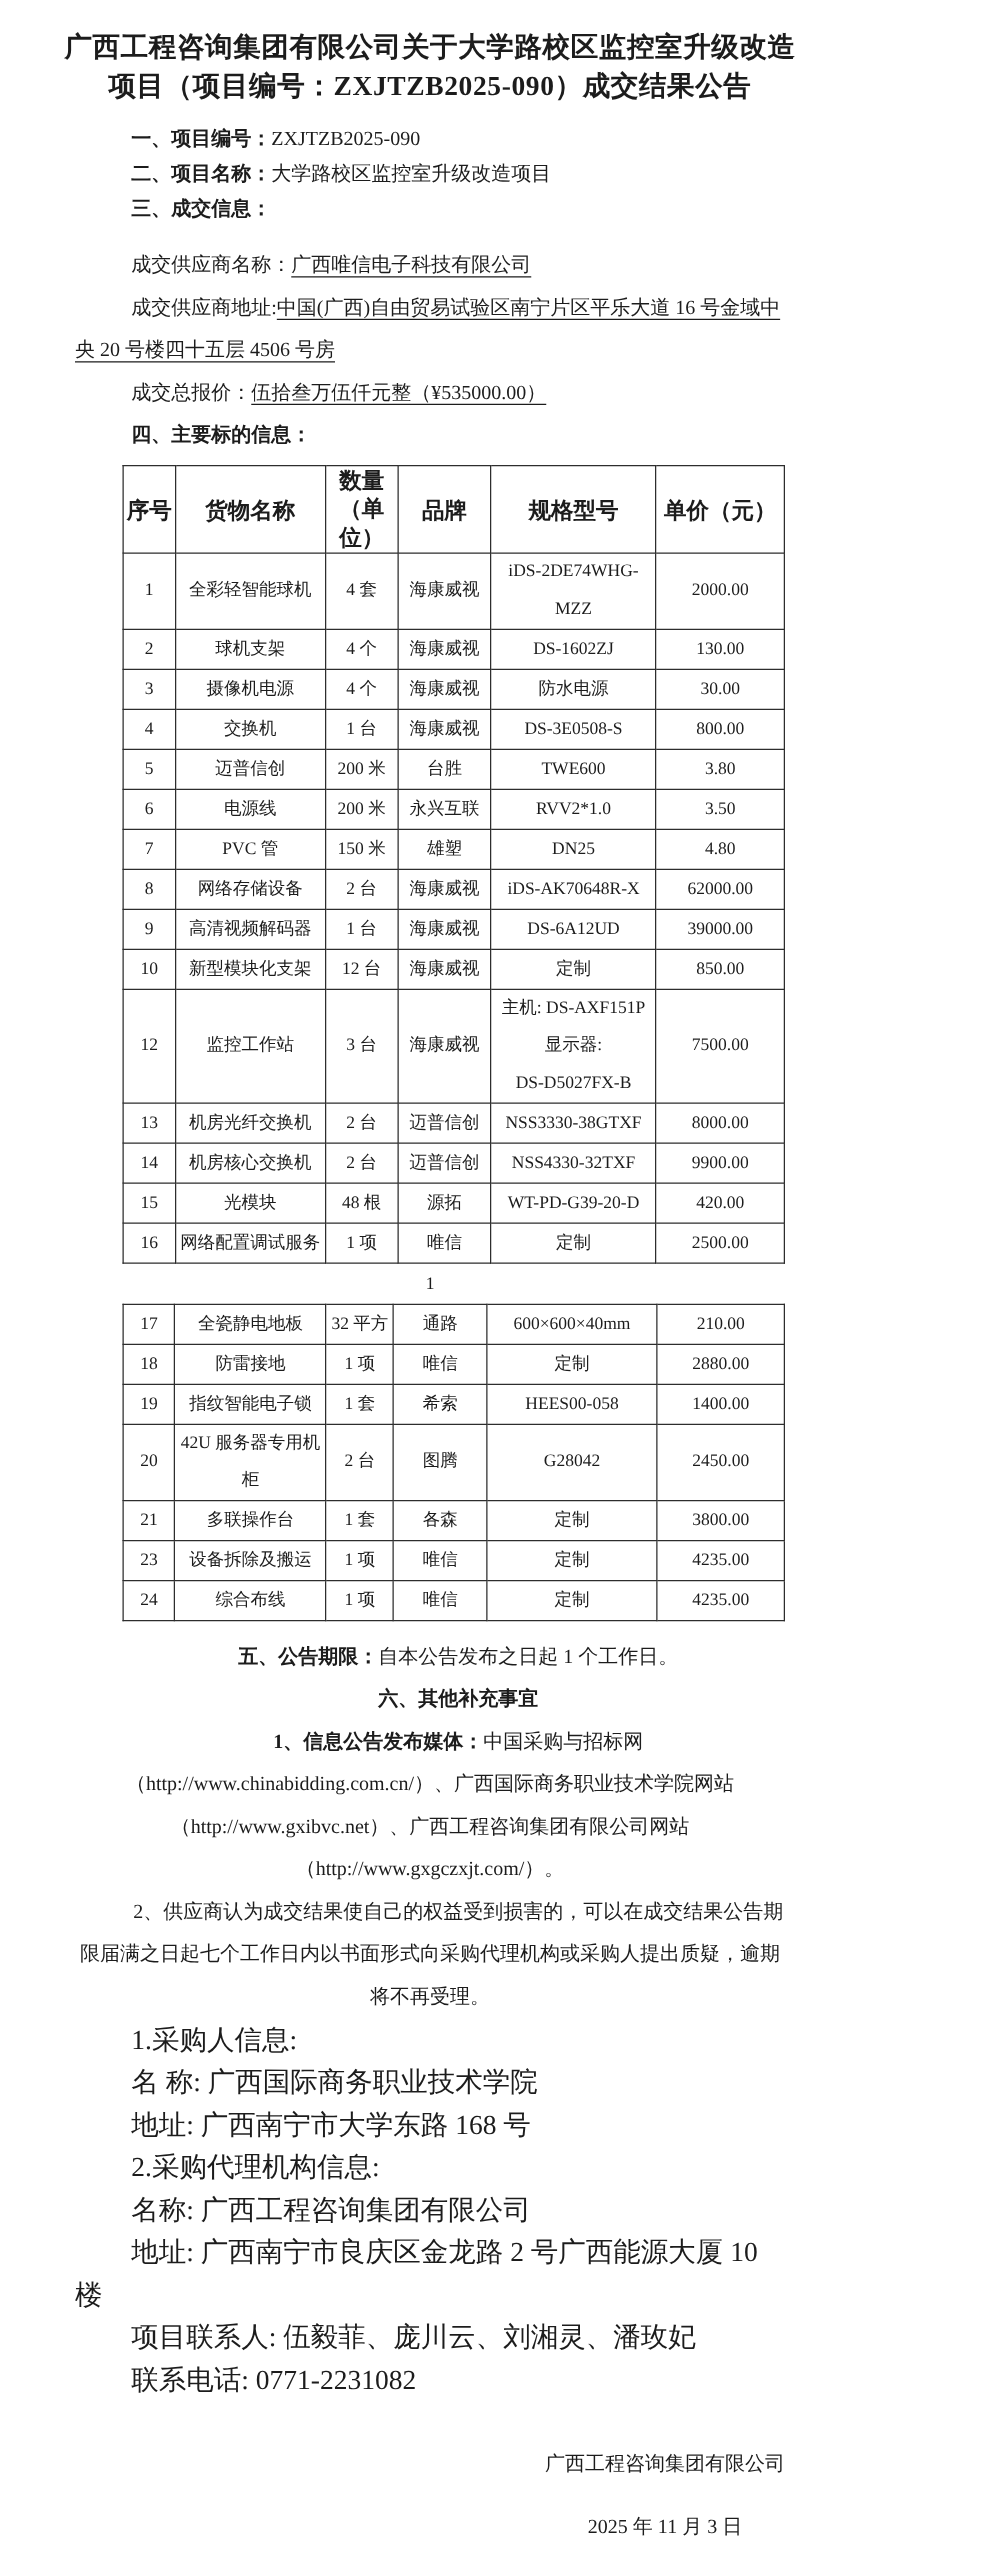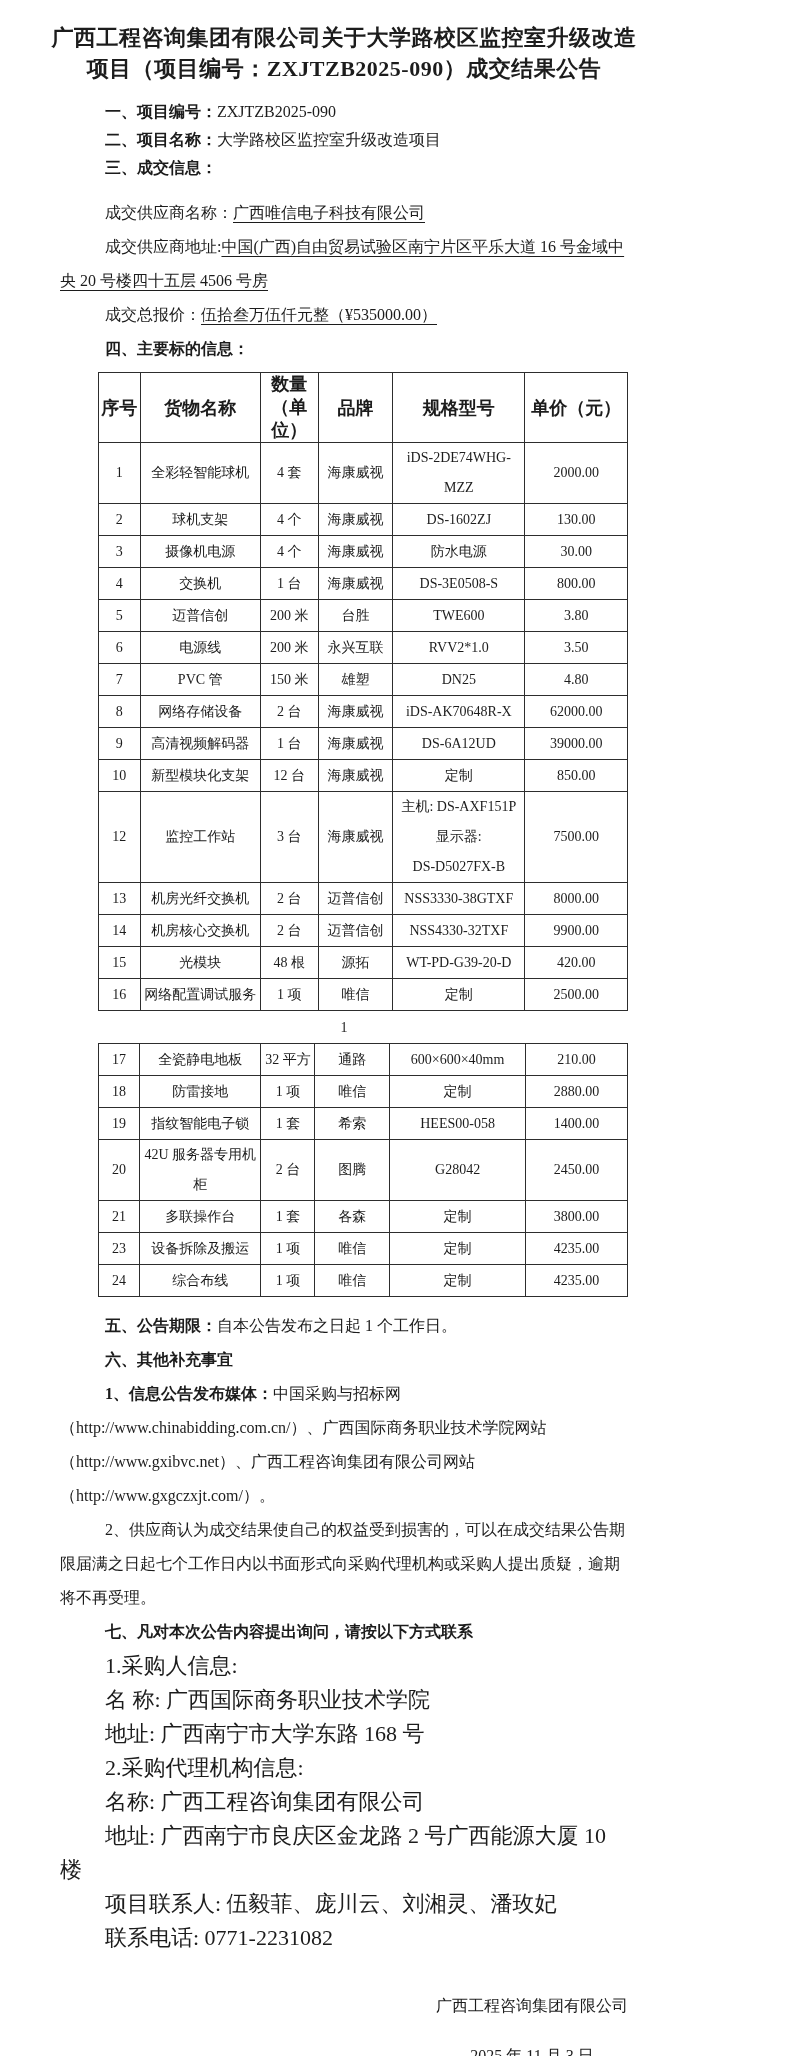--- a/index.html
+++ b/index.html
@@ -63,21 +63,21 @@
     white-space: pre-line;
   }
   .pnum {
     text-align: center;
     font-size: 14px;
     line-height: 22px;
   }
   .pnum1 { margin-top: 6px; }
   .tbl2 { margin-top: 4px; }
 
-  .flow { margin-top: 12px; }
+  .flow { margin-top: 12px; text-align: center; }
   .flow p { font-size: 16px; line-height: 34px; }
   .ind { text-indent: 45px; }
 
   .contacts p { font-size: 22px; line-height: 34px; text-indent: 45px; }
 
   .footer {
     width: fit-content;
     margin: 34px 0 0 auto;
     text-align: center;
     font-size: 16px;
@@ -324,21 +324,20 @@
       <td>4235.00</td>
     </tr>
       </tbody>
   </table>
 
   <div class="flow">
     <p class="ind"><span class="b">五、公告期限：</span><span>自本公告发布之日起 1 个工作日。</span></p>
     <p class="ind b">六、其他补充事宜</p>
     <p class="ind"><span class="b">1、信息公告发布媒体：</span><span>中国采购与招标网（http://www.chinabidding.com.cn/）、广西国际商务职业技术学院网站（http://www.gxibvc.net）、广西工程咨询集团有限公司网站（http://www.gxgczxjt.com/）。</span></p>
     <p class="ind">2、供应商认为成交结果使自己的权益受到损害的，可以在成交结果公告期限届满之日起七个工作日内以书面形式向采购代理机构或采购人提出质疑，逾期将不再受理。</p>
-    <p class="ind b">七、凡对本次公告内容提出询问，请按以下方式联系</p>
   </div>
 
   <div class="contacts">
     <p>1.采购人信息:</p>
     <p>名 称: 广西国际商务职业技术学院</p>
     <p>地址: 广西南宁市大学东路 168 号</p>
     <p>2.采购代理机构信息:</p>
     <p>名称: 广西工程咨询集团有限公司</p>
     <p>地址: 广西南宁市良庆区金龙路 2 号广西能源大厦 10 楼</p>
     <p>项目联系人: 伍毅菲、庞川云、刘湘灵、潘玫妃</p>

